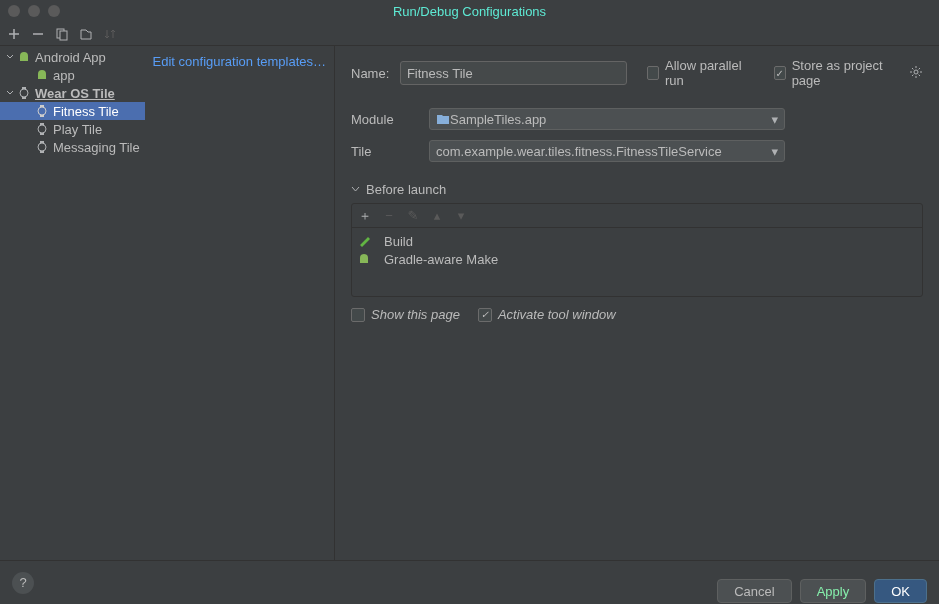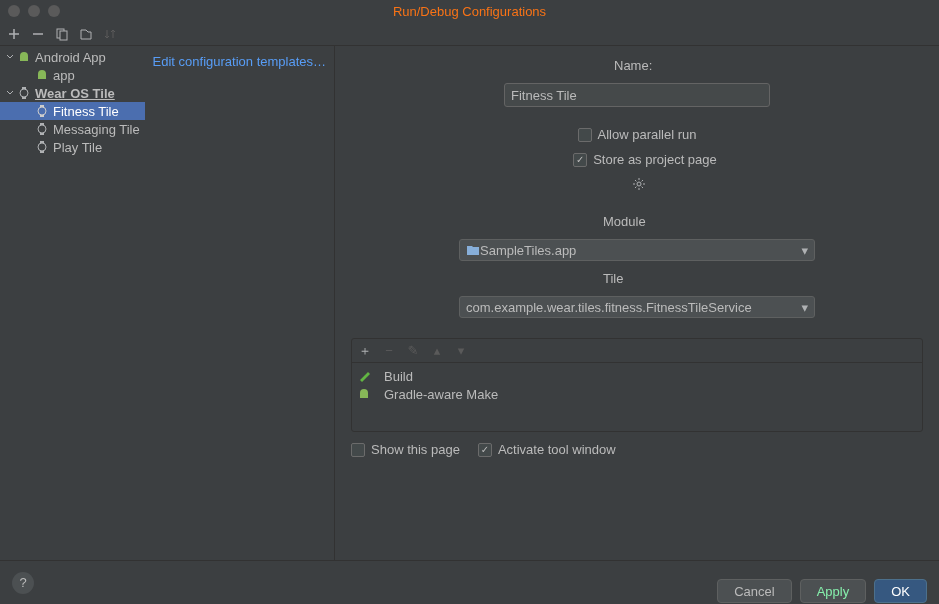--- a/index.html
+++ b/index.html
@@ -1,42 +1,42 @@
 <!DOCTYPE html>
 <html><head>
 <meta charset="utf-8">
 <style>
 * { margin: 0; padding: 0; box-sizing: border-box; font-family: -apple-system, BlinkMacSystemFont, "Segoe UI", sans-serif; font-size: 13px; }
 body { background: #3c3f41; color: #bbbbbb; width: 939px; height: 604px; overflow: hidden; display: flex; flex-direction: column; }
 
 .titlebar { height: 22px; display: flex; align-items: center; position: relative; padding: 0 8px; }
 .traffic-lights { display: flex; gap: 8px; }
 .traffic-light { width: 12px; height: 12px; border-radius: 50%; background: #5a5a5a; }
-.title { position: absolute; left: 50%; transform: translateX(-50%); color: #f97316; font-weight: 500; }
+.title { position: absolute; left: 50%; transform: translateX(-50%); color: #5eead4; font-weight: 500; }
 
 .toolbar { height: 24px; display: flex; align-items: center; padding: 0 4px; gap: 4px; border-bottom: 1px solid #323232; }
 .toolbar-btn { width: 20px; height: 20px; display: flex; align-items: center; justify-content: center; color: #afb1b3; cursor: pointer; }
 .toolbar-btn svg { width: 14px; height: 14px; }
 
 .main { flex: 1; display: flex; overflow: hidden; }
 .sidebar { width: 335px; border-right: 1px solid #323232; display: flex; flex-direction: row; }
 .tree { flex: 1; padding-top: 2px; }
 .tree-row { height: 18px; display: flex; align-items: center; padding-left: 4px; cursor: pointer; }
 .tree-row.selected { background: #4b6eaf; color: #ffffff; }
 .tree-indent { display: inline-block; }
 .tree-arrow { width: 12px; display: inline-flex; justify-content: center; color: #afb1b3; }
 .tree-arrow svg { width: 8px; height: 8px; }
 .tree-icon { width: 16px; display: inline-flex; justify-content: center; margin-right: 3px; }
 .tree-label { white-space: nowrap; }
 .tree-row.bold .tree-label { font-weight: bold; text-decoration: underline; }
 .edit-templates { padding: 8px; }
 .edit-templates a { color: #589df6; text-decoration: none; cursor: pointer; }
 
 .content { flex: 1; padding: 12px 16px; overflow: auto; }
-.row { display: flex; align-items: center; margin-bottom: 10px; gap: 10px; flex-direction: column; }
+.row { display: flex; align-items: center; margin-bottom: 10px; gap: 10px; }
 .label { width: 68px; color: #bbbbbb; }
 .text-input { background: #45494a; border: 1px solid #646464; color: #bbbbbb; height: 24px; padding: 0 6px; border-radius: 3px; }
 .text-input.name { width: 266px; }
 .dropdown { background: #4c5052; border: 1px solid #5e6060; color: #bbbbbb; height: 22px; padding: 0 6px; border-radius: 3px; display: flex; align-items: center; justify-content: space-between; width: 356px; }
 .dropdown .dd-content { display: flex; align-items: center; gap: 0; }
 .dropdown .dd-arrow { color: #afb1b3; }
 .install-input { flex: 1; }
 .checkbox-wrap { display: flex; align-items: center; gap: 6px; cursor: pointer; }
 .checkbox { width: 14px; height: 14px; border: 1px solid #6b6b6b; border-radius: 2px; background: #43494a; display: inline-flex; align-items: center; justify-content: center; }
 .checkbox.checked::after { content: "✓"; color: #bbbbbb; font-size: 10px; }
@@ -45,21 +45,21 @@
 .section { margin-top: 20px; }
 .section-header { display: flex; align-items: center; gap: 6px; margin-bottom: 6px; }
 .section-header svg { width: 9px; height: 9px; }
 .before-box { border: 1px solid #323232; border-radius: 3px; }
 .before-toolbar { height: 24px; border-bottom: 1px solid #323232; display: flex; align-items: center; padding: 0 6px; gap: 10px; }
 .before-toolbar .tb { color: #afb1b3; cursor: pointer; width: 14px; text-align: center; }
 .before-toolbar .tb.disabled { color: #5a5a5a; }
 .before-list { padding: 4px 0; min-height: 68px; }
 .before-item { display: flex; align-items: center; height: 18px; padding: 0 6px; gap: 14px; }
 
-.bottom-checks { display: flex; gap: 18px; margin-top: 10px; }
+.bottom-checks { display: flex; gap: 18px; margin-top: 10px; font-style: italic; }
 
 .footer { height: 44px; border-top: 1px solid #323232; display: flex; align-items: center; padding: 0 12px; }
 .help-btn { width: 22px; height: 22px; border-radius: 50%; background: #4c5052; color: #bbbbbb; display: flex; align-items: center; justify-content: center; cursor: pointer; }
 .footer-spacer { flex: 1; }
 .btn { height: 24px; padding: 0 16px; border-radius: 4px; background: #4c5052; border: 1px solid #5e6060; color: #bbbbbb; margin-left: 8px; cursor: pointer; display: flex; align-items: center; margin-top: 17px; }
 .btn.primary { background: #365880; border-color: #4c708c; color: #ffffff; }
 .btn.disabled { color: #86efac; }
 
 .android-icon { width: 12px; height: 12px; }
 .watch-icon { width: 12px; height: 12px; }
@@ -159,32 +159,32 @@
       </div>
       <div class="tree-row">
         <span class="tree-indent" style="width:30px"></span>
         <span class="tree-icon">
             <svg class="watch-icon" viewBox="0 0 12 12">
               <circle cx="6" cy="6" r="4" fill="none" stroke="#afb1b3"></circle>
               <rect x="4" y="0" width="4" height="2" fill="#afb1b3"></rect>
               <rect x="4" y="10" width="4" height="2" fill="#afb1b3"></rect>
             </svg>
           </span>
-        <span class="tree-label">Messaging Tile</span>
+        <span class="tree-label">Play Tile</span>
       </div>
       <div class="tree-row">
         <span class="tree-indent" style="width:30px"></span>
         <span class="tree-icon">
             <svg class="watch-icon" viewBox="0 0 12 12">
               <circle cx="6" cy="6" r="4" fill="none" stroke="#afb1b3"></circle>
               <rect x="4" y="0" width="4" height="2" fill="#afb1b3"></rect>
               <rect x="4" y="10" width="4" height="2" fill="#afb1b3"></rect>
             </svg>
           </span>
-        <span class="tree-label">Play Tile</span>
+        <span class="tree-label">Messaging Tile</span>
       </div>
     </div>
     <div class="edit-templates">
       <a>Edit configuration templates…</a>
     </div>
   </div>
 
   <div class="content">
     <div class="row">
       <span class="label" style="width:46px">Name:</span>
@@ -222,20 +222,26 @@
       <div class="dropdown">
         <span class="dd-content">
           <span>com.example.wear.tiles.fitness.FitnessTileService</span>
         </span>
         <span class="dd-arrow">▾</span>
       </div>
     </div>
 
 
     <div class="section">
+      <div class="section-header">
+        <svg viewBox="0 0 9 9">
+            <path d="M1 2l3.5 4L8 2" stroke="#afb1b3" fill="none"></path>
+          </svg>
+        <span>Before launch</span>
+      </div>
       <div class="before-box">
         <div class="before-toolbar">
           <span class="tb">＋</span>
           <span class="tb disabled">−</span>
           <span class="tb disabled">✎</span>
           <span class="tb disabled">▴</span>
           <span class="tb disabled">▾</span>
         </div>
         <div class="before-list">
           <div class="before-item">

